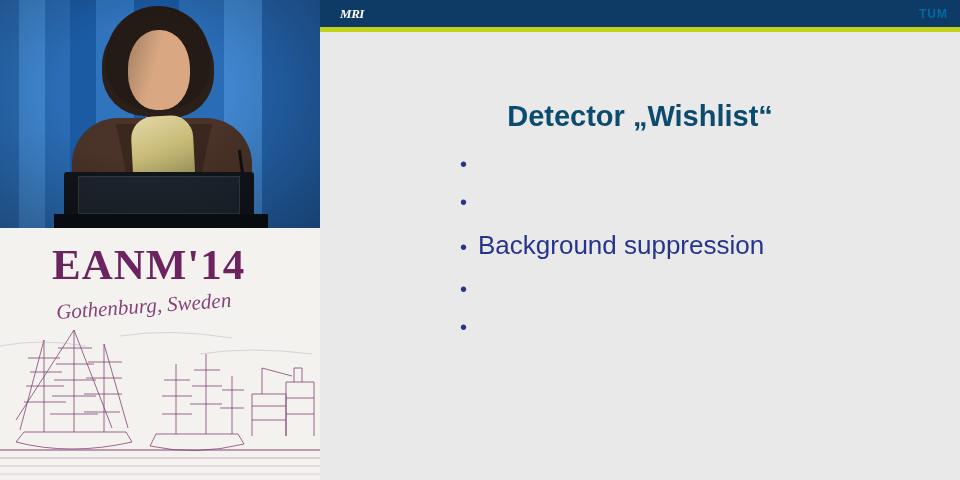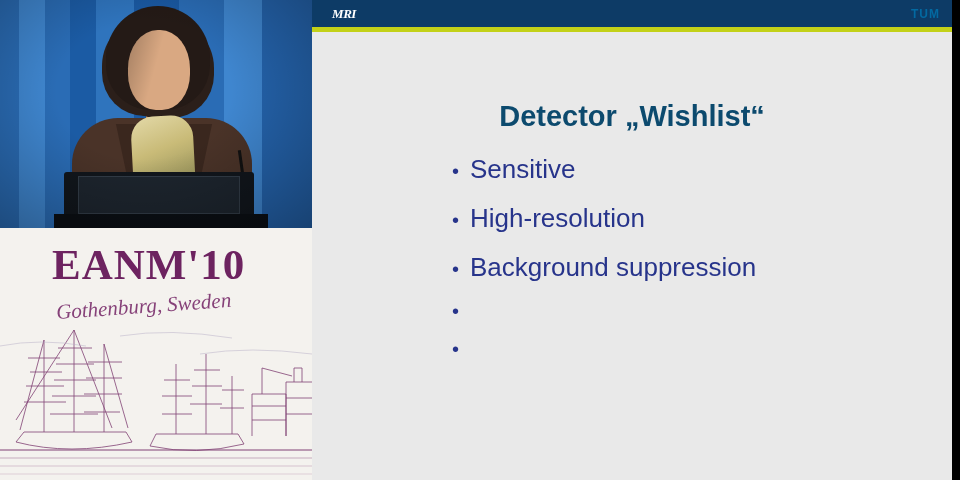--- a/index.html
+++ b/index.html
@@ -160,21 +160,21 @@
   }
   #poster-art {
     position: absolute;
     left: 0; top: 96px;
     width: 320px; height: 156px;
   }
 
   
   #slide-pane {
     position: absolute;
-    left: 312px; top: 0;
+    left: 320px; top: 0;
     width: 640px; height: 480px;
     background: #e8e8e8;
   }
   #slide-topbar {
     position: absolute; left: 0; top: 0;
     width: 640px; height: 27px;
     background: #0d3b66;
   }
   #slide-accentbar {
     position: absolute; left: 0; top: 27px;
@@ -257,21 +257,21 @@
       <div id="speaker-face-shadow"></div>
       <div id="speaker-scarf"></div>
       <div id="mic-stand"></div>
       <div id="lectern"></div>
       <div id="lectern-screen"></div>
       <div id="lectern-base"></div>
       <div id="photo-vignette"></div>
     </div>
 
     <div id="poster">
-      <div id="poster-title">EANM'10</div>
+      <div id="poster-title">EANM'14</div>
       <div id="poster-subtitle">Gothenburg, Sweden</div>
       <div id="poster-art">
         <svg width="320" height="156" viewBox="0 0 320 156">
           <g stroke="#6d2360" stroke-width="0.8" fill="none" opacity="0.85">
 
             <path d="M0 126 H320" stroke-width="1"></path>
             <path d="M0 134 H320" opacity="0.5"></path>
             <path d="M0 142 H320" opacity="0.35"></path>
             <path d="M0 150 H320" opacity="0.25"></path>
 
@@ -337,25 +337,23 @@
     <div id="slide-accentbar"></div>
     <div id="mri-logo">MRI</div>
     <div id="tum-logo">TUM</div>
 
     <div id="slide-body">
       <div id="slide-title">Detector „Wishlist“</div>
 
       <div id="bullet-list">
         <div class="bullet-row">
           <span class="bullet-dot">•</span>
-          <span class="bullet-text">Sensitive</span>
-        </div>
-        <div class="bullet-row">
-          <span class="bullet-dot">•</span>
-          <span class="bullet-text">High-resolution</span>
+        </div>
+        <div class="bullet-row">
+          <span class="bullet-dot">•</span>
         </div>
         <div class="bullet-row">
           <span class="bullet-dot">•</span>
           <span class="bullet-text">Background suppression</span>
         </div>
         <div class="bullet-row">
           <span class="bullet-dot">•</span>
         </div>
         <div class="bullet-row">
           <span class="bullet-dot">•</span>

